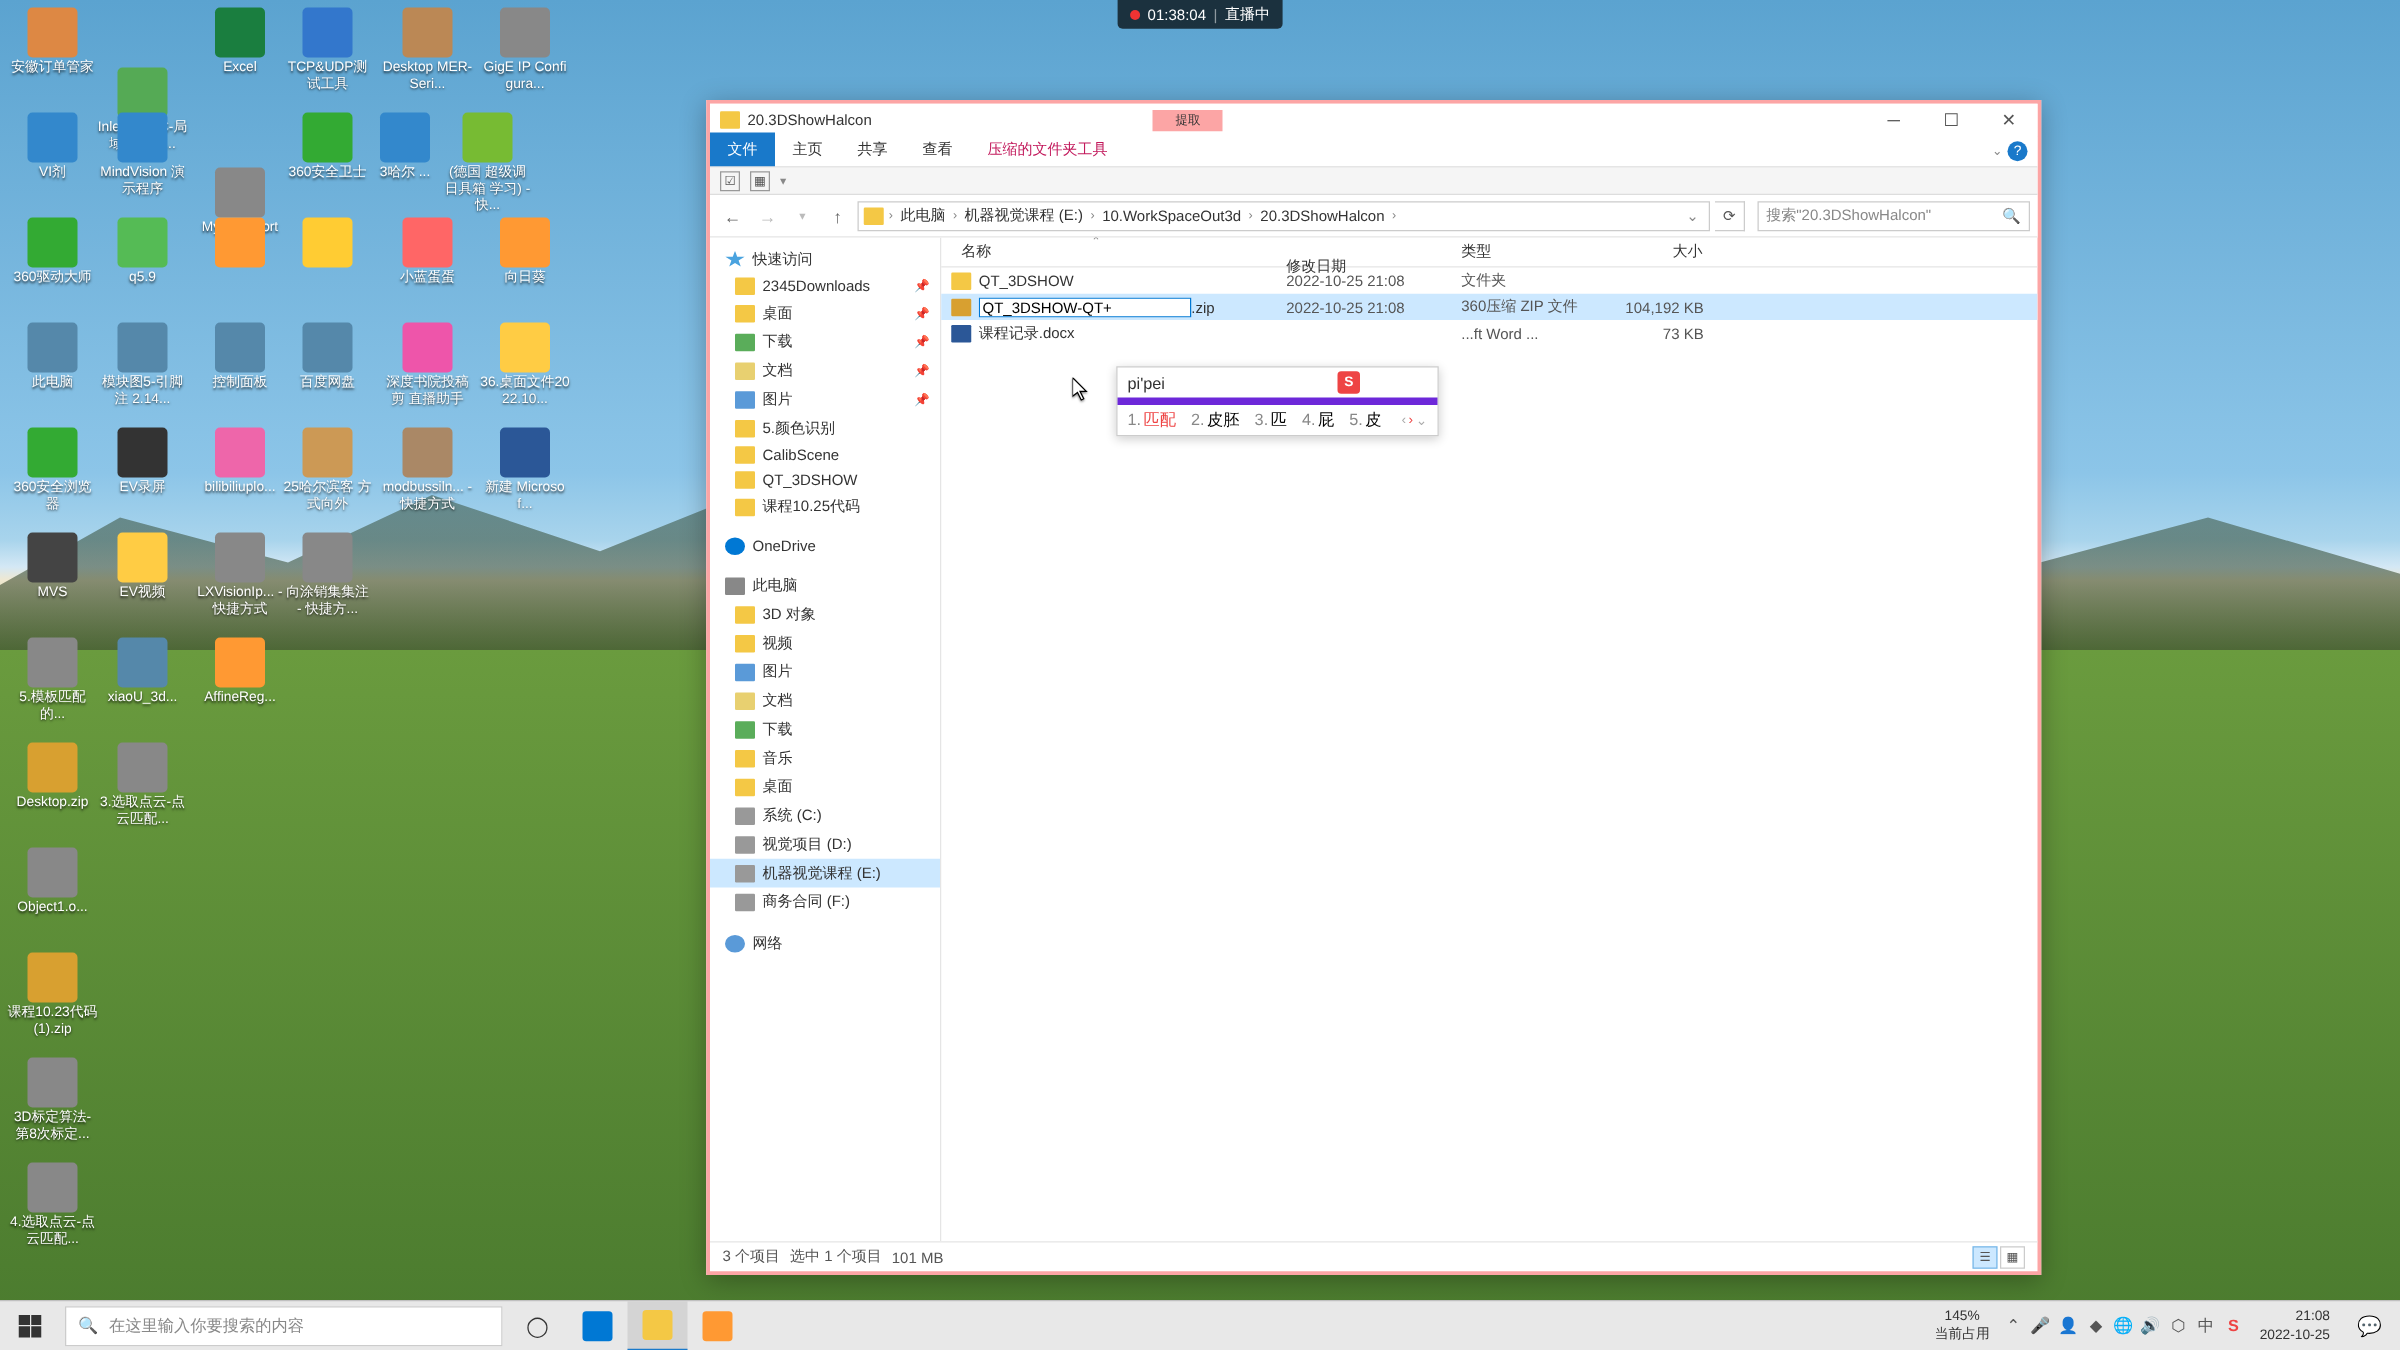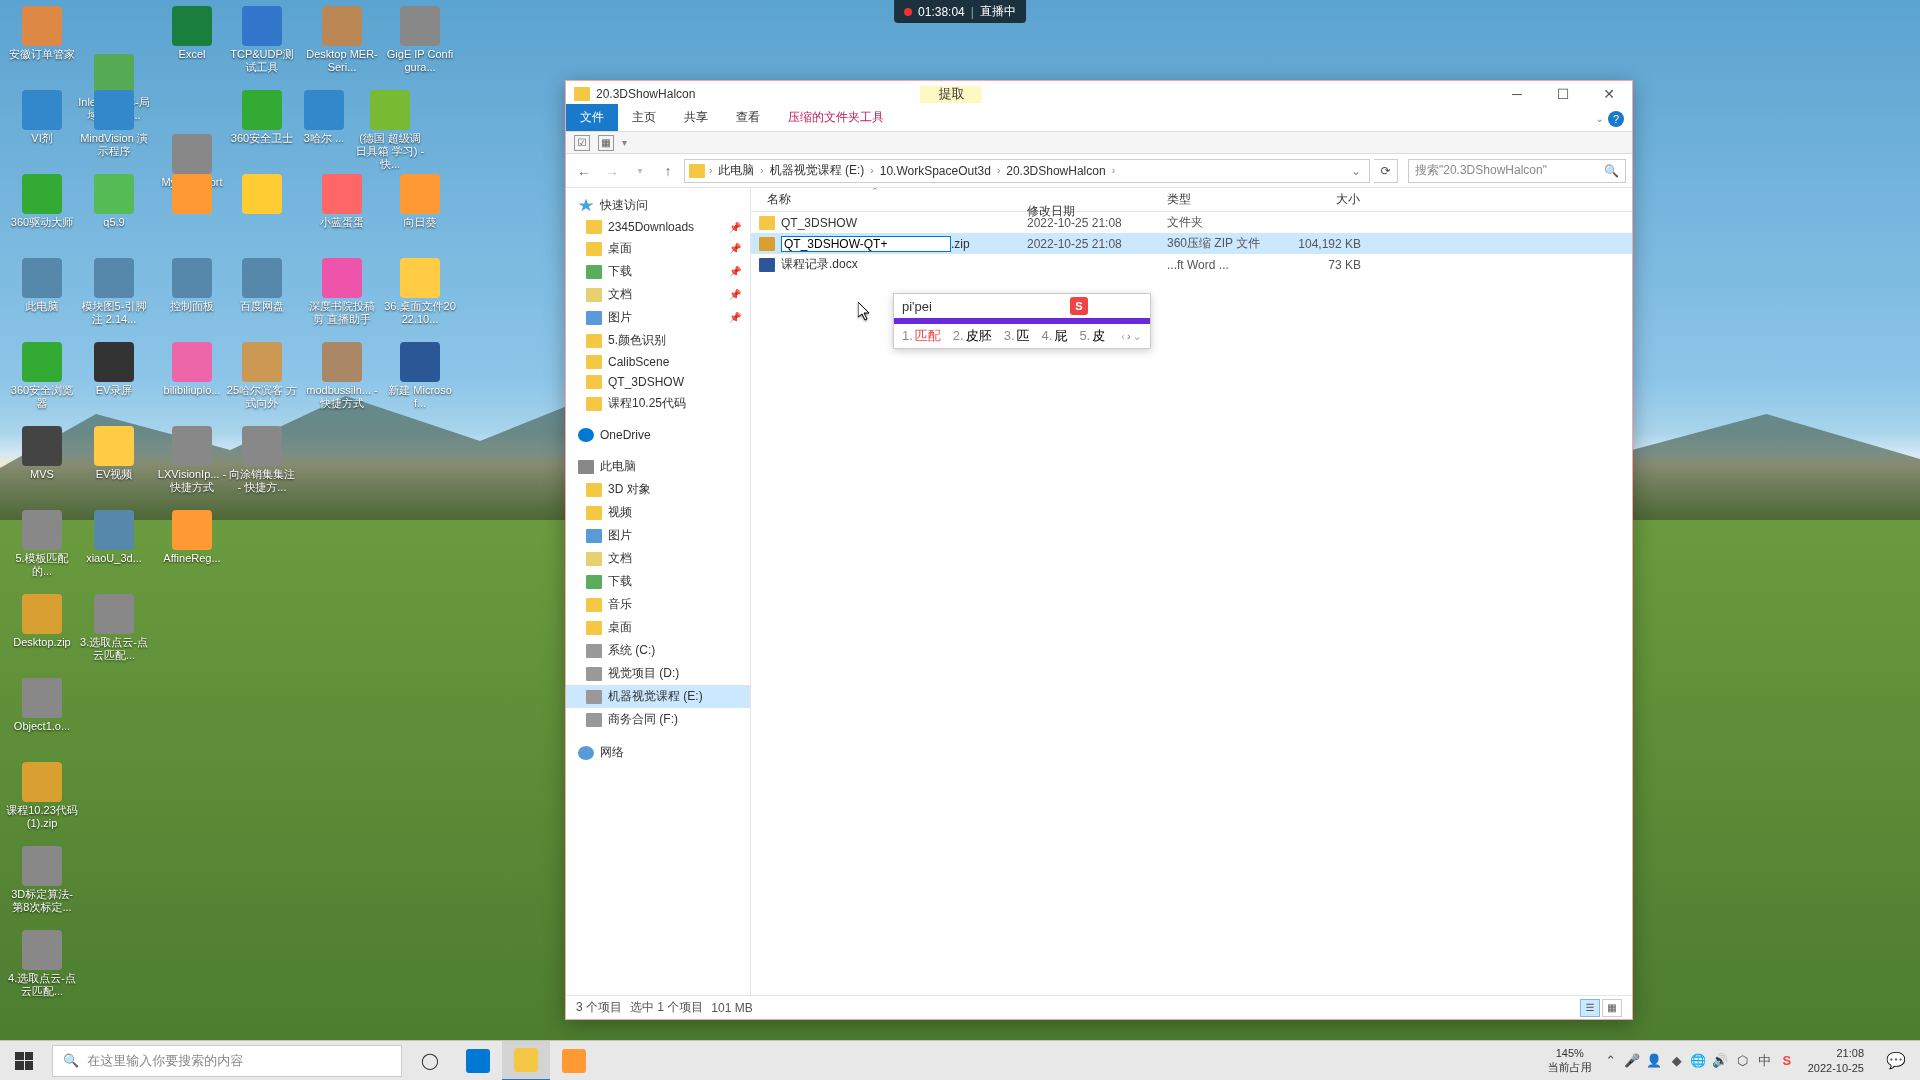--- a/index.html
+++ b/index.html
@@ -23,26 +23,26 @@
 
 
 .recbadge { position:absolute; left:50%; top:0; transform:translateX(-50%);
   background:rgba(0,0,0,.7); color:#fff; font-size:12px; padding:3px 10px; border-radius:0 0 4px 4px;
   display:flex; align-items:center; gap:6px; }
 .recbadge .dot { width:8px; height:8px; background:#e33; border-radius:50%; }
 .recbadge .sep { opacity:.5; }
 
 
 .win { position:absolute; left:565px; top:80px; width:1068px; height:940px;
-  background:#fff; border:1px solid #fca5a5; box-shadow:0 4px 20px rgba(0,0,0,.3);
+  background:#fff; border:3px solid #fca5a5; box-shadow:0 4px 20px rgba(0,0,0,.3);
   display:flex; flex-direction:column; font-size:12px; color:#333; }
 
 .titlebar { height:26px; background:#fff; display:flex; align-items:center; }
-.titlebar .tabctl { background:#fef9c3; height:17px; display:flex; align-items:center; padding:0 18px;
-  margin-left:225px; color:#333; font-size:13px; }
+.titlebar .tabctl { background:#fca5a5; height:17px; display:flex; align-items:center; padding:0 18px;
+  margin-left:225px; color:#333; font-size:10px; }
 .titlebar .folderic { width:16px; height:14px; background:#f4c845; border-radius:1px; margin:0 6px 0 8px; }
 .titlebar .ttxt { font-size:12px; }
 .titlebar .spacer { flex:1; }
 .titlebar .wbtn { width:46px; height:26px; display:flex; align-items:center; justify-content:center;
   font-size:14px; color:#555; cursor:pointer; }
 
 .ribtabs { height:25px; background:#fff; display:flex; align-items:flex-end; border-bottom:1px solid #ddd;
   position:relative; }
 .ribtabs .tab { padding:5px 14px; font-size:12px; cursor:pointer; }
 .ribtabs .tab.file { background:#1979ca; color:#fff; }

